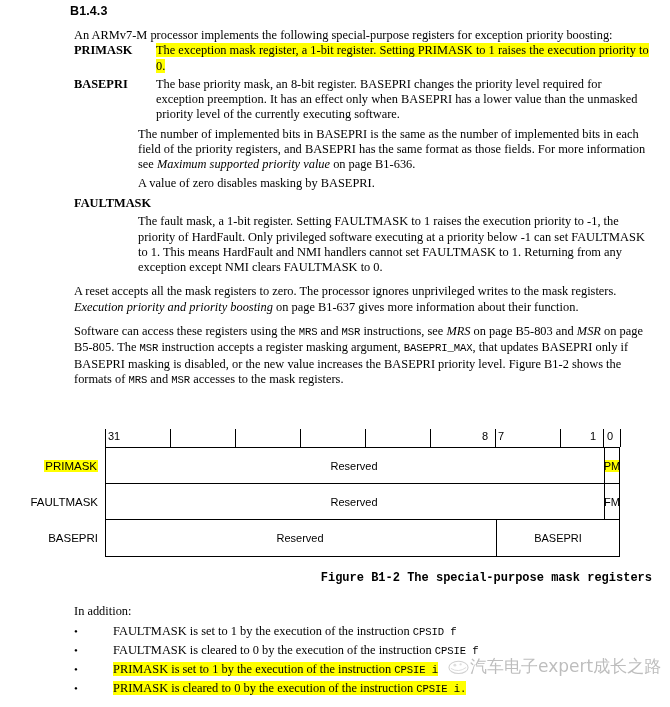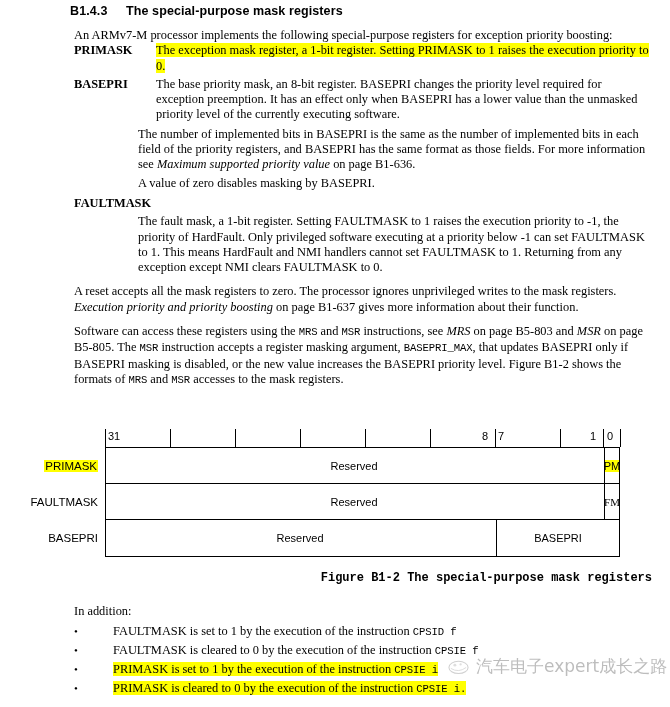--- a/index.html
+++ b/index.html
@@ -170,21 +170,21 @@
   }
   .bullet-txt { flex: 1; }
 
   
   .watermark {
     position: absolute;
     left: 447px;
     top: 655px;
     display: flex;
     align-items: flex-end;
-    gap: 6px;
+    gap: 0;
     opacity: 0.58;
     pointer-events: none;
   }
   .wm-logo {
     width: 23px;
     height: 23px;
     flex: none;
   }
   .wm-text {
     font-family: "DejaVu Sans", sans-serif;
@@ -192,21 +192,20 @@
     color: #8f8f8f;
     letter-spacing: 0px;
     white-space: nowrap;
   }
 </style>
 </head>
 <body>
 
 <div class="sec-head">
   <span class="sec-num">B1.4.3</span>
-  <span class="sec-title">The special-purpose mask registers</span>
 </div>
 
 <div class="body-wrap">
 
   <p class="para">An ARMv7-M processor implements the following special-purpose registers for exception priority boosting:</p>
 
   <div class="defrow">
     <span class="defterm">PRIMASK</span>
     <span class="defbody"><span class="hl">The exception mask register, a 1-bit register. Setting PRIMASK to 1 raises the execution priority to 0.</span></span>
   </div>
@@ -263,21 +262,21 @@
     <span class="cell vdiv" style="left:498px; right:0px;">
         <span class="hl">PM</span>
       </span>
   </div>
 
   <div class="regrow r2">
     <span class="reglabel">FAULTMASK</span>
     <span class="cell" style="left:0px; right:17px;">
         <span>Reserved</span>
       </span>
-    <span class="cell vdiv" style="left:498px; right:0px;font-family:Liberation Serif, serif;">
+    <span class="cell vdiv" style="left:498px; right:0px;">
         <span>FM</span>
       </span>
   </div>
 
   <div class="regrow r3">
     <span class="reglabel">BASEPRI</span>
     <span class="cell" style="left:0px; right:125px;">
         <span>Reserved</span>
       </span>
     <span class="cell vdiv" style="left:390px; right:0px;">

